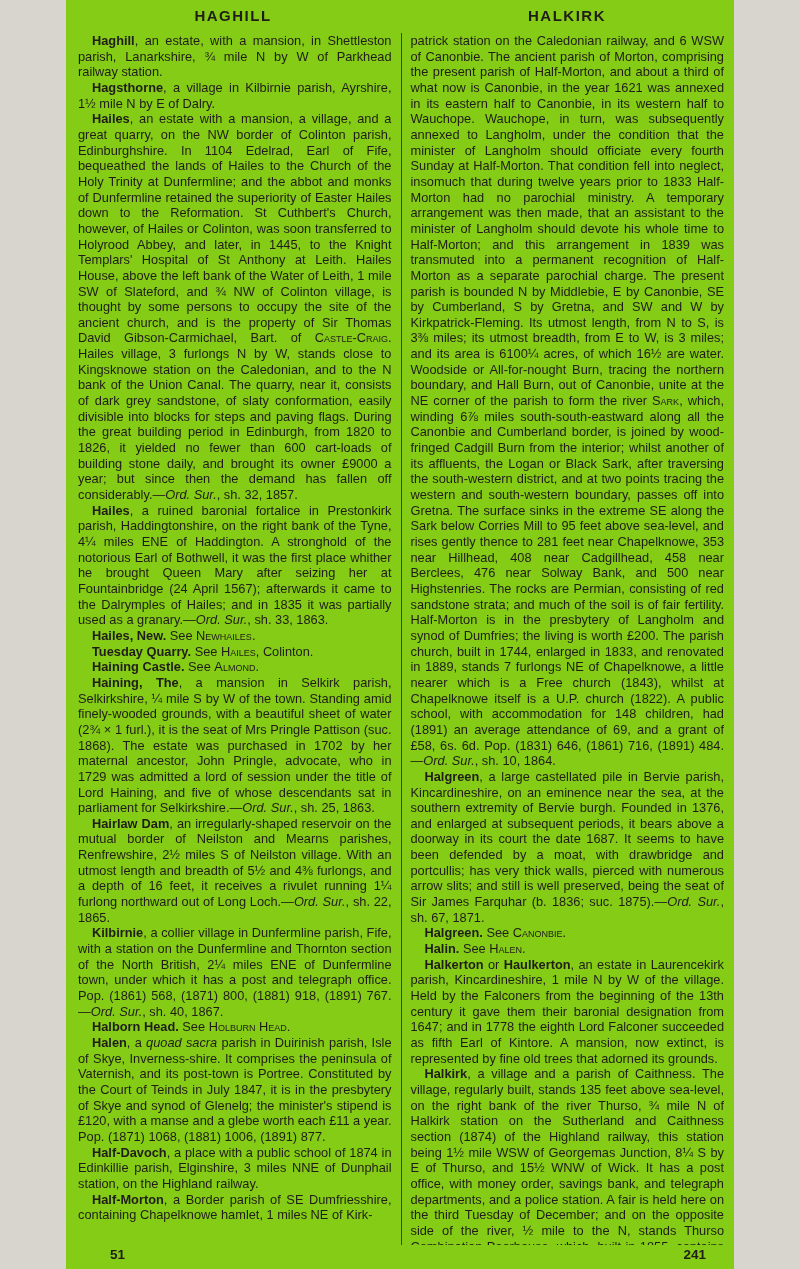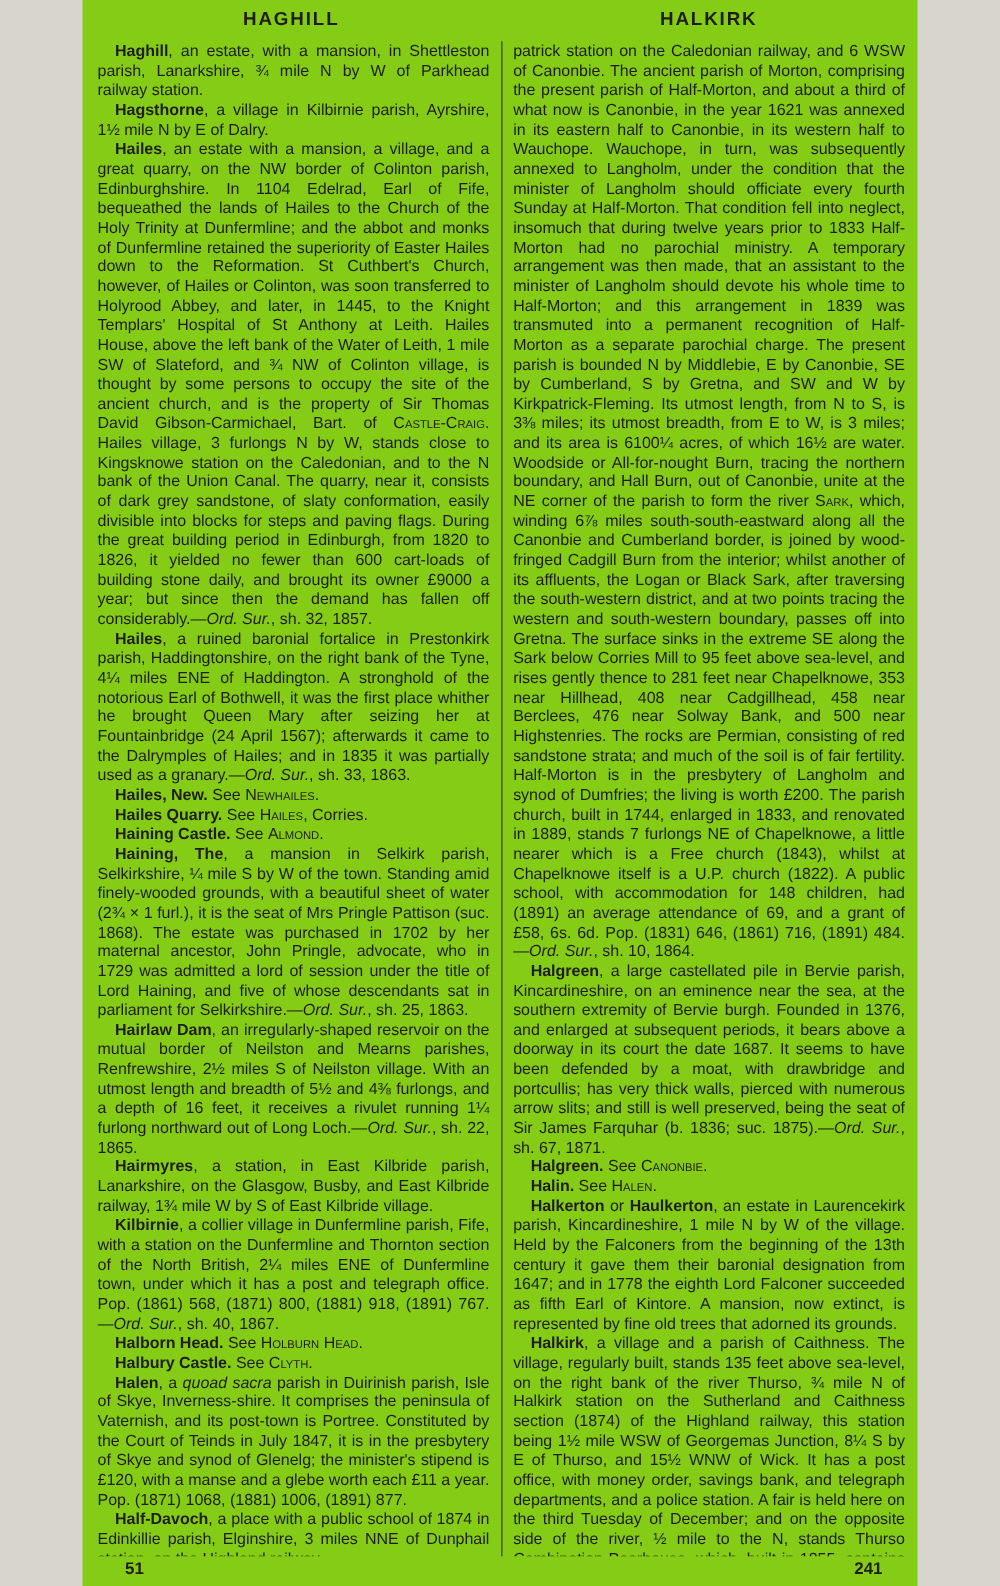--- a/index.html
+++ b/index.html
@@ -29,48 +29,46 @@
   }
   .column.left{padding-right:9px;}
   .column.right{padding-left:9px;}
   .column-rule{width:1px;background:#433e36;flex:none;}
   p.entry{margin:0;text-indent:14px;}
   p.entry.cont{text-indent:0;}
   .lead{font-weight:bold;}
   .ital{font-style:italic;}
   .scaps{font-variant:small-caps;}
   .page-num{position:absolute;bottom:7px;font-weight:bold;font-size:13.5px;}
-  .page-num.left{left:34px;}
+  .page-num.left{left:44px;}
   .page-num.right{right:28px;}
 </style>
 </head>
 <body>
 
 <div class="page">
 
   <div class="col-headers">
     <div class="running-head left">HAGHILL</div>
     <div class="running-head right">HALKIRK</div>
   </div>
 
   <div class="columns">
     <div class="column left" id="col-left">
         <p class="entry"><span class="lead">Haghill</span><span>, an estate, with a mansion, in Shettleston parish, Lanarkshire, ¾ mile N by W of Parkhead railway station.</span></p>
         <p class="entry"><span class="lead">Hagsthorne</span><span>, a village in Kilbirnie parish, Ayrshire, 1½ mile N by E of Dalry.</span></p>
         <p class="entry"><span class="lead">Hailes</span><span>, an estate with a mansion, a village, and a great quarry, on the NW border of Colinton parish, Edinburghshire. In 1104 Edelrad, Earl of Fife, bequeathed the lands of Hailes to the Church of the Holy Trinity at Dunfermline; and the abbot and monks of Dunfermline retained the superiority of Easter Hailes down to the Reformation. St Cuthbert's Church, however, of Hailes or Colinton, was soon transferred to Holyrood Abbey, and later, in 1445, to the Knight Templars' Hospital of St Anthony at Leith. Hailes House, above the left bank of the Water of Leith, 1 mile SW of Slateford, and ¾ NW of Colinton village, is thought by some persons to occupy the site of the ancient church, and is the property of Sir Thomas David Gibson-Carmichael, Bart. of </span><span class="scaps">Castle-Craig</span><span>. Hailes village, 3 furlongs N by W, stands close to Kingsknowe station on the Caledonian, and to the N bank of the Union Canal. The quarry, near it, consists of dark grey sandstone, of slaty conformation, easily divisible into blocks for steps and paving flags. During the great building period in Edinburgh, from 1820 to 1826, it yielded no fewer than 600 cart-loads of building stone daily, and brought its owner £9000 a year; but since then the demand has fallen off considerably.—</span><span class="ital">Ord. Sur.</span><span>, sh. 32, 1857.</span></p>
         <p class="entry"><span class="lead">Hailes</span><span>, a ruined baronial fortalice in Prestonkirk parish, Haddingtonshire, on the right bank of the Tyne, 4¼ miles ENE of Haddington. A stronghold of the notorious Earl of Bothwell, it was the first place whither he brought Queen Mary after seizing her at Fountainbridge (24 April 1567); afterwards it came to the Dalrymples of Hailes; and in 1835 it was partially used as a granary.—</span><span class="ital">Ord. Sur.</span><span>, sh. 33, 1863.</span></p>
         <p class="entry"><span class="lead">Hailes, New.</span><span>  See </span><span class="scaps">Newhailes</span><span>.</span></p>
-        <p class="entry"><span class="lead">Hailes Quarry.</span><span>  See </span><span class="scaps">Hailes</span><span>, Corries.</span></p>
+        <p class="entry"><span class="lead">Tuesday Quarry.</span><span>  See </span><span class="scaps">Hailes</span><span>, Colinton.</span></p>
         <p class="entry"><span class="lead">Haining Castle.</span><span>  See </span><span class="scaps">Almond</span><span>.</span></p>
         <p class="entry"><span class="lead">Haining, The</span><span>, a mansion in Selkirk parish, Selkirkshire, ¼ mile S by W of the town. Standing amid finely-wooded grounds, with a beautiful sheet of water (2¾ × 1 furl.), it is the seat of Mrs Pringle Pattison (suc. 1868). The estate was purchased in 1702 by her maternal ancestor, John Pringle, advocate, who in 1729 was admitted a lord of session under the title of Lord Haining, and five of whose descendants sat in parliament for Selkirkshire.—</span><span class="ital">Ord. Sur.</span><span>, sh. 25, 1863.</span></p>
         <p class="entry"><span class="lead">Hairlaw Dam</span><span>, an irregularly-shaped reservoir on the mutual border of Neilston and Mearns parishes, Renfrewshire, 2½ miles S of Neilston village. With an utmost length and breadth of 5½ and 4⅜ furlongs, and a depth of 16 feet, it receives a rivulet running 1¼ furlong northward out of Long Loch.—</span><span class="ital">Ord. Sur.</span><span>, sh. 22, 1865.</span></p>
-        <p class="entry"><span class="lead">Hairmyres</span><span>, a station, in East Kilbride parish, Lanarkshire, on the Glasgow, Busby, and East Kilbride railway, 1¾ mile W by S of East Kilbride village.</span></p>
         <p class="entry"><span class="lead">Kilbirnie</span><span>, a collier village in Dunfermline parish, Fife, with a station on the Dunfermline and Thornton section of the North British, 2¼ miles ENE of Dunfermline town, under which it has a post and telegraph office. Pop. (1861) 568, (1871) 800, (1881) 918, (1891) 767.—</span><span class="ital">Ord. Sur.</span><span>, sh. 40, 1867.</span></p>
         <p class="entry"><span class="lead">Halborn Head.</span><span>  See </span><span class="scaps">Holburn Head</span><span>.</span></p>
-        <p class="entry"><span class="lead">Halbury Castle.</span><span>  See </span><span class="scaps">Clyth</span><span>.</span></p>
         <p class="entry"><span class="lead">Halen</span><span>, a </span><span class="ital">quoad sacra</span><span> parish in Duirinish parish, Isle of Skye, Inverness-shire. It comprises the peninsula of Vaternish, and its post-town is Portree. Constituted by the Court of Teinds in July 1847, it is in the presbytery of Skye and synod of Glenelg; the minister's stipend is £120, with a manse and a glebe worth each £11 a year. Pop. (1871) 1068, (1881) 1006, (1891) 877.</span></p>
         <p class="entry"><span class="lead">Half-Davoch</span><span>, a place with a public school of 1874 in Edinkillie parish, Elginshire, 3 miles NNE of Dunphail station, on the Highland railway.</span></p>
         <p class="entry"><span class="lead">Half-Morton</span><span>, a Border parish of SE Dumfriesshire, containing Chapelknowe hamlet, 1 miles NE of Kirk-</span></p>
       </div>
     <div class="column-rule"></div>
     <div class="column right" id="col-right">
         <p class="entry cont"><span>patrick station on the Caledonian railway, and 6 WSW of Canonbie. The ancient parish of Morton, comprising the present parish of Half-Morton, and about a third of what now is Canonbie, in the year 1621 was annexed in its eastern half to Canonbie, in its western half to Wauchope. Wauchope, in turn, was subsequently annexed to Langholm, under the condition that the minister of Langholm should officiate every fourth Sunday at Half-Morton. That condition fell into neglect, insomuch that during twelve years prior to 1833 Half-Morton had no parochial ministry. A temporary arrangement was then made, that an assistant to the minister of Langholm should devote his whole time to Half-Morton; and this arrangement in 1839 was transmuted into a permanent recognition of Half-Morton as a separate parochial charge. The present parish is bounded N by Middlebie, E by Canonbie, SE by Cumberland, S by Gretna, and SW and W by Kirkpatrick-Fleming. Its utmost length, from N to S, is 3⅜ miles; its utmost breadth, from E to W, is 3 miles; and its area is 6100¼ acres, of which 16½ are water. Woodside or All-for-nought Burn, tracing the northern boundary, and Hall Burn, out of Canonbie, unite at the NE corner of the parish to form the river </span><span class="scaps">Sark</span><span>, which, winding 6⅞ miles south-south-eastward along all the Canonbie and Cumberland border, is joined by wood-fringed Cadgill Burn from the interior; whilst another of its affluents, the Logan or Black Sark, after traversing the south-western district, and at two points tracing the western and south-western boundary, passes off into Gretna. The surface sinks in the extreme SE along the Sark below Corries Mill to 95 feet above sea-level, and rises gently thence to 281 feet near Chapelknowe, 353 near Hillhead, 408 near Cadgillhead, 458 near Berclees, 476 near Solway Bank, and 500 near Highstenries. The rocks are Permian, consisting of red sandstone strata; and much of the soil is of fair fertility. Half-Morton is in the presbytery of Langholm and synod of Dumfries; the living is worth £200. The parish church, built in 1744, enlarged in 1833, and renovated in 1889, stands 7 furlongs NE of Chapelknowe, a little nearer which is a Free church (1843), whilst at Chapelknowe itself is a U.P. church (1822). A public school, with accommodation for 148 children, had (1891) an average attendance of 69, and a grant of £58, 6s. 6d. Pop. (1831) 646, (1861) 716, (1891) 484.—</span><span class="ital">Ord. Sur.</span><span>, sh. 10, 1864.</span></p>
         <p class="entry"><span class="lead">Halgreen</span><span>, a large castellated pile in Bervie parish, Kincardineshire, on an eminence near the sea, at the southern extremity of Bervie burgh. Founded in 1376, and enlarged at subsequent periods, it bears above a doorway in its court the date 1687. It seems to have been defended by a moat, with drawbridge and portcullis; has very thick walls, pierced with numerous arrow slits; and still is well preserved, being the seat of Sir James Farquhar (b. 1836; suc. 1875).—</span><span class="ital">Ord. Sur.</span><span>, sh. 67, 1871.</span></p>
         <p class="entry"><span class="lead">Halgreen.</span><span>  See </span><span class="scaps">Canonbie</span><span>.</span></p>
         <p class="entry"><span class="lead">Halin.</span><span>  See </span><span class="scaps">Halen</span><span>.</span></p>

